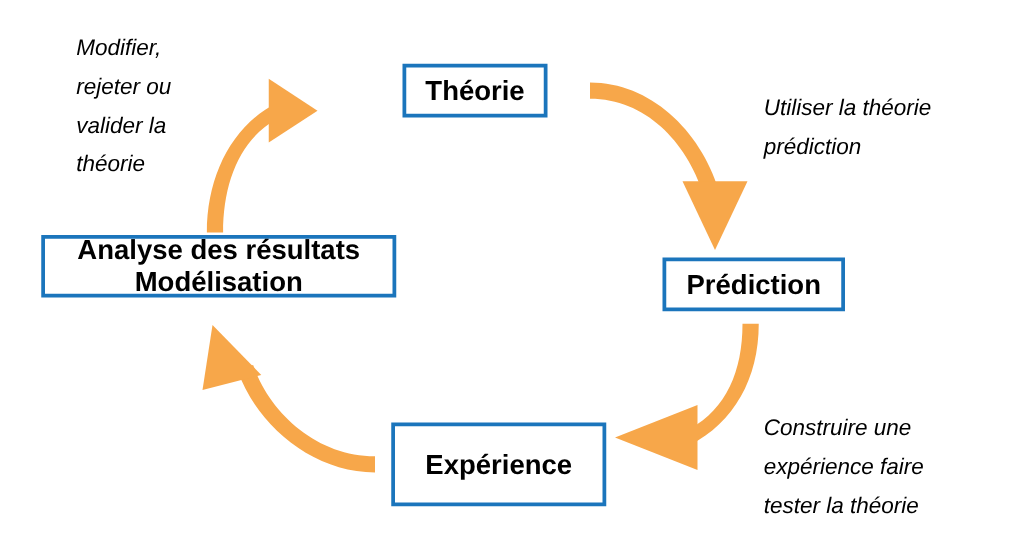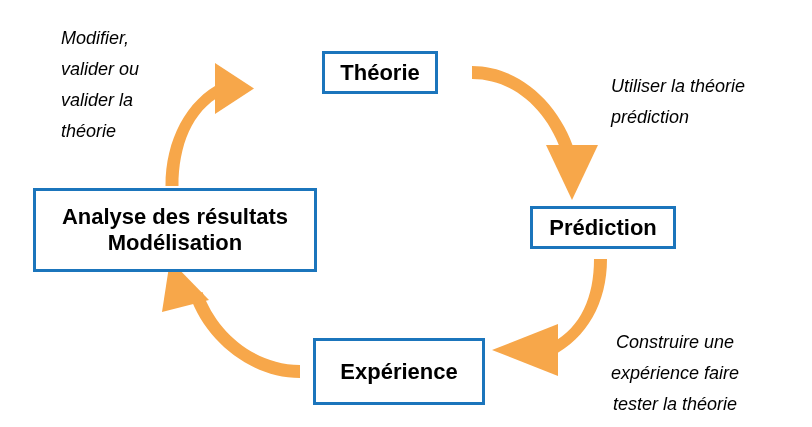--- a/index.html
+++ b/index.html
@@ -45,21 +45,21 @@
 
   #box-theorie {
     left: 322px; top: 51px; width: 116px; height: 43px;
     font-size: 22px;
   }
   #box-prediction {
     left: 530px; top: 206px; width: 146px; height: 43px;
     font-size: 22px;
   }
   #box-analyse {
-    left: 33px; top: 188px; width: 284px; height: 84px;
+    left: 33px; top: 188px; width: 284px; height: 50px;
     font-size: 22px;
   }
   #box-experience {
     left: 313px; top: 338px; width: 172px; height: 67px;
     font-size: 22px;
     align-items: center;
   }
 
   .caption {
     position: absolute;
@@ -67,21 +67,21 @@
     font-size: 18px;
     line-height: 31px;
     white-space: nowrap;
     z-index: 2;
     font-style: italic;
   }
   .caption .cline { display: block; }
 
   #caption-top-left   { left: 61px;  top: 23px; text-align: left; }
   #caption-top-right  { left: 611px; top: 54px; text-align: left; margin-top: 17px; }
-  #caption-bottom-right { left: 611px; top: 327px; text-align: center; }
+  #caption-bottom-right { left: 611px; top: 327px; text-align: left; }
 </style>
 </head>
 <body>
 
 <div id="canvas">
 
   <svg id="arrow-layer" viewBox="0 0 812 427" xmlns="http://www.w3.org/2000/svg">
 
     <g>
       <path d="M 165.5 186
@@ -128,21 +128,21 @@
     <span class="node-line">Analyse des résultats</span>
     <span class="node-line">Modélisation</span>
   </div>
 
   <div class="node-box" id="box-experience">
     <span class="node-line">Expérience</span>
   </div>
 
   <div class="caption" id="caption-top-left">
     <span class="cline">Modifier,</span>
-    <span class="cline">valider ou</span>
+    <span class="cline">rejeter ou</span>
     <span class="cline">valider la</span>
     <span class="cline">théorie</span>
   </div>
 
   <div class="caption" id="caption-top-right">
     <span class="cline">Utiliser la théorie</span>
     <span class="cline">prédiction</span>
   </div>
 
   <div class="caption" id="caption-bottom-right">

